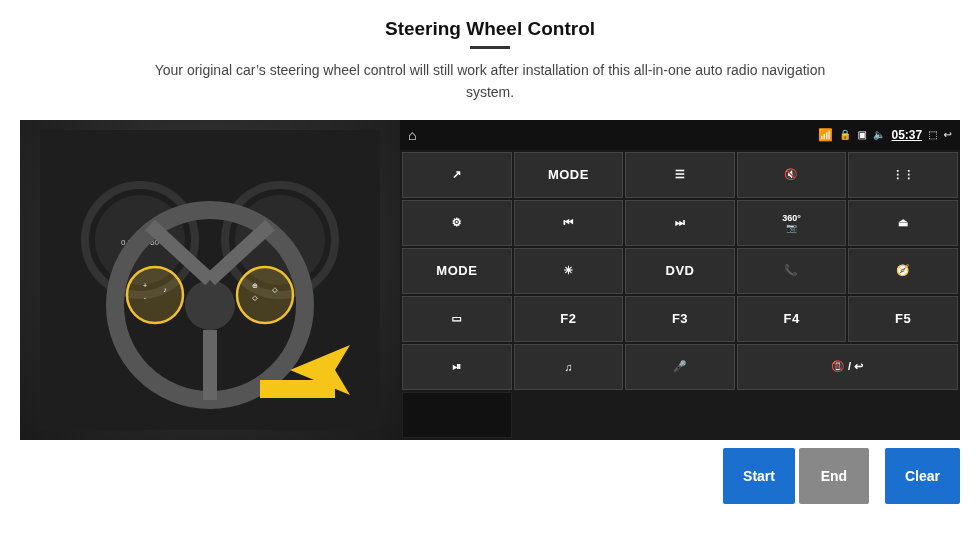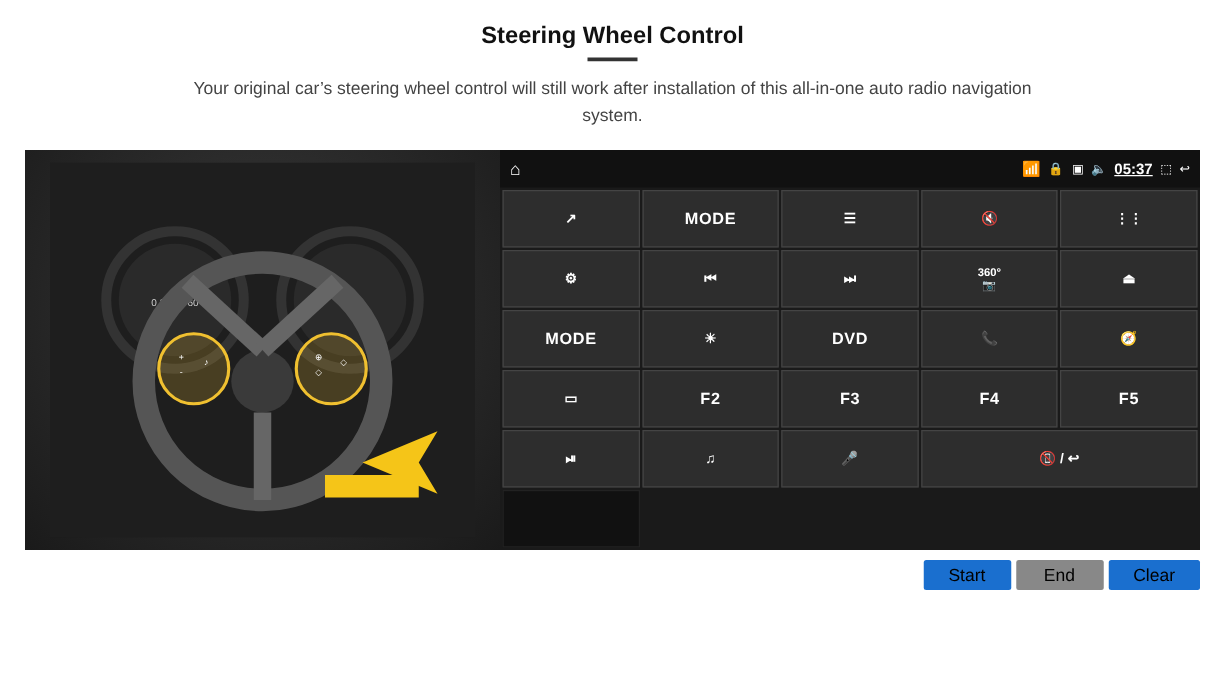--- a/index.html
+++ b/index.html
@@ -134,40 +134,41 @@
     
     .action-bar {
       width: 100%;
       display: flex;
       justify-content: flex-end;
       gap: 4px;
       padding: 8px 0 0 0;
     }
 
     .action-btn {
-      padding: 4px 20px;
+      padding: 20px 20px;
       font-size: 14px;
-      font-weight: normal;
+      font-weight: bold;
       border: none;
       cursor: pointer;
       border-radius: 2px;
       min-width: 70px;
-      color: #000000;
+      color: #ffffff;
     }
 
     .btn-start {
       background: #1a6fcf;
     }
 
     .btn-end {
       background: #888;
     }
 
     .btn-clear {
       background: #1a6fcf;
+      margin-left: 12px;
     }
 
     
     .sw-svg {
       width: 340px;
       height: 300px;
     }
   </style>
 </head>
 <body>

